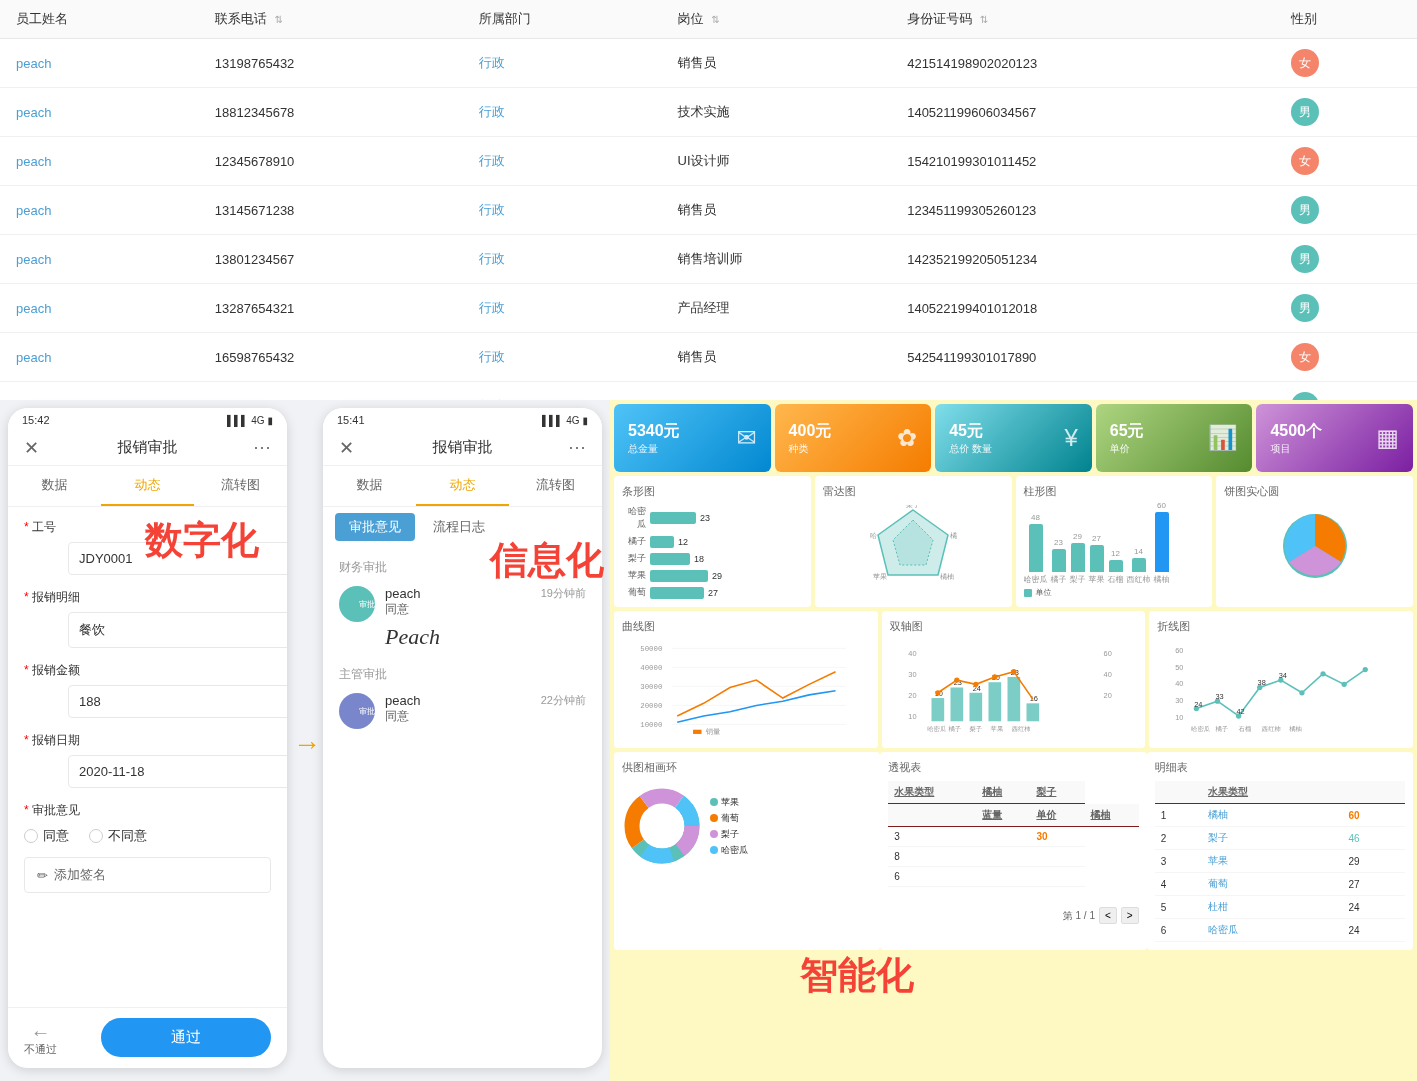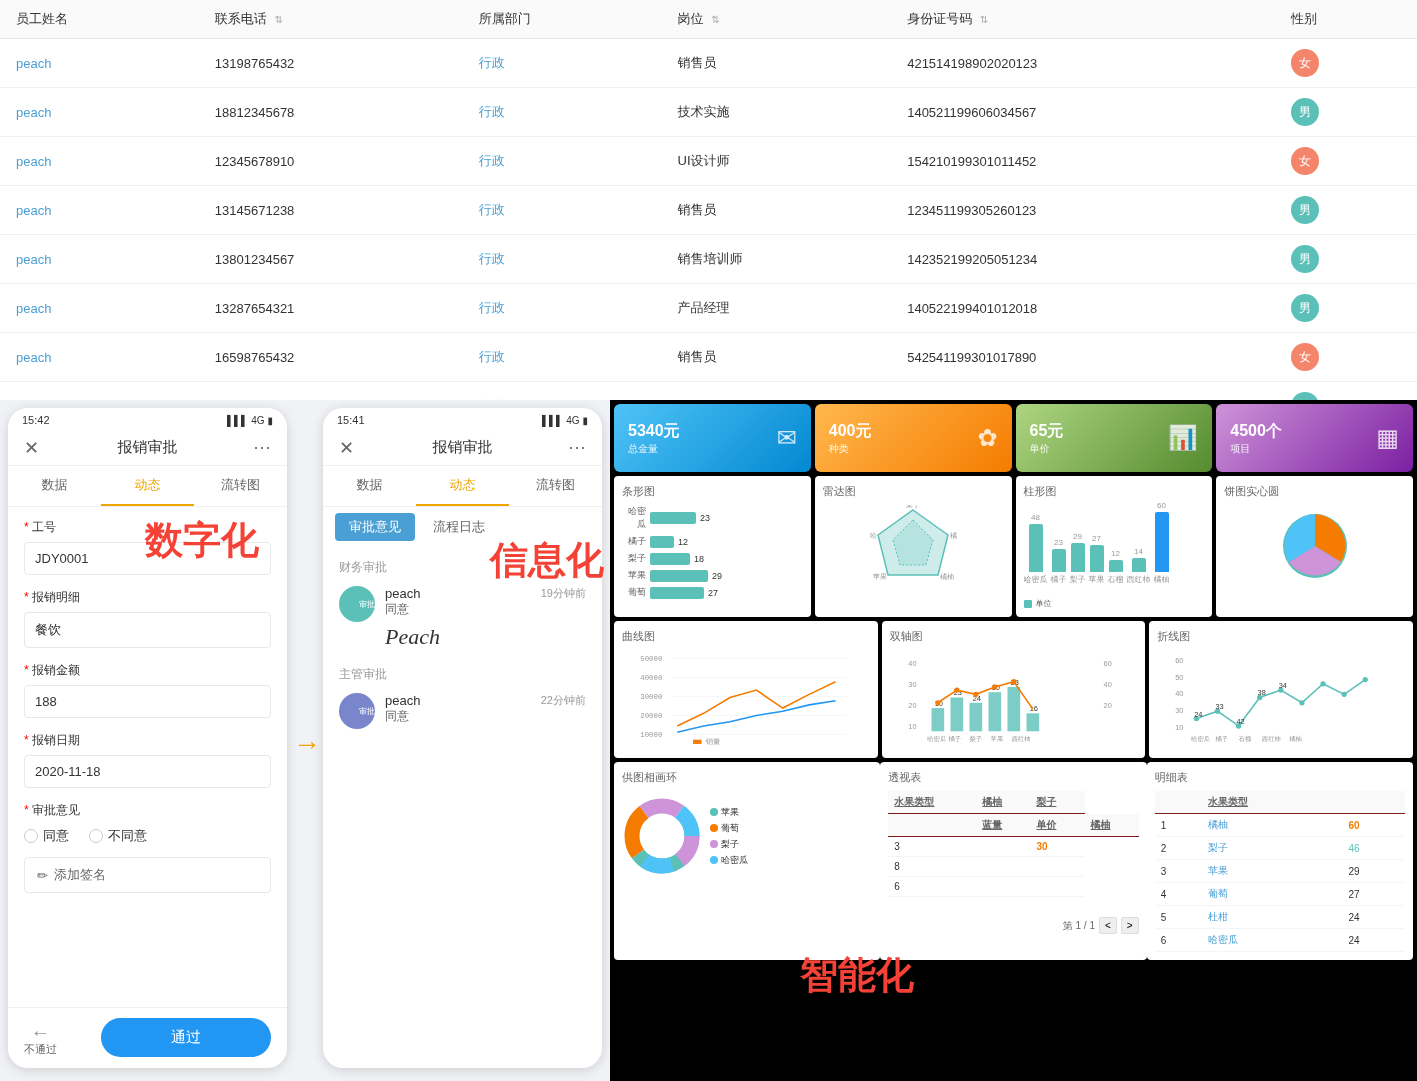--- a/index.html
+++ b/index.html
@@ -159,20 +159,21 @@
       color: #f00;
     }
     .form-input {
       width: 100%;
       border: 1px solid #e8e8e8;
       border-radius: 4px;
       padding: 8px 10px;
       font-size: 13px;
       color: #333;
       background: #fff;
+      margin-left: 44px;
     }
     .approval-section {
       margin-top: 10px;
     }
     .approval-label {
       font-size: 12px;
       color: #333;
       margin-bottom: 8px;
     }
     .approval-label.required::before {
@@ -334,21 +335,21 @@
       margin-top: 6px;
       font-family: 'Brush Script MT', cursive;
       font-size: 22px;
       color: #333;
       font-style: italic;
     }
 
     
     .charts-section {
       flex: 1;
-      background: #000000;
+      background: #fef9c3;
       overflow: hidden;
       padding: 4px;
     }
     .stats-cards {
       display: flex;
       gap: 4px;
       margin-bottom: 4px;
     }
     .stat-card {
       flex: 1;
@@ -746,20 +747,27 @@
         </div>
         <div class="stat-icon">✉</div>
       </div>
       <div class="stat-card stat-card-orange">
         <div>
           <div class="stat-value">400元</div>
           <div class="stat-label">种类</div>
         </div>
         <div class="stat-icon">✿</div>
       </div>
+      <div class="stat-card stat-card-teal">
+        <div>
+          <div class="stat-value">45元</div>
+          <div class="stat-label">总价 数量</div>
+        </div>
+        <div class="stat-icon">¥</div>
+      </div>
       <div class="stat-card stat-card-green">
         <div>
           <div class="stat-value">65元</div>
           <div class="stat-label">单价</div>
         </div>
         <div class="stat-icon">📊</div>
       </div>
       <div class="stat-card stat-card-purple">
         <div>
           <div class="stat-value">4500个</div>
@@ -849,21 +857,21 @@
             <span style="font-size:8px;color:#999;">14</span>
             <div class="bar" style="height:14px; background:#5bc0b8;"></div>
             <div class="bar-label">西红柿</div>
           </div>
           <div class="bar-item">
             <span style="font-size:8px;color:#999;">60</span>
             <div class="bar" style="height:60px; background:#2196F3;"></div>
             <div class="bar-label">橘柚</div>
           </div>
         </div>
-        <div style="display:flex; align-items:center; gap:4px; margin-top:13px;">
+        <div style="display:flex; align-items:center; gap:4px; margin-top:2px;">
           <div style="width:8px; height:8px; background:#5bc0b8; border-radius:1px;"></div>
           <span style="font-size:8px; color:#666;">单位</span>
         </div>
       </div>
 
       <div class="chart-box">
         <div class="chart-title">饼图实心圆</div>
         <div style="display:flex; align-items:center; justify-content:center; height:80px;">
           <svg width="80" height="75">
             <circle cx="40" cy="38" r="32" fill="#5bc0b8"></circle>

